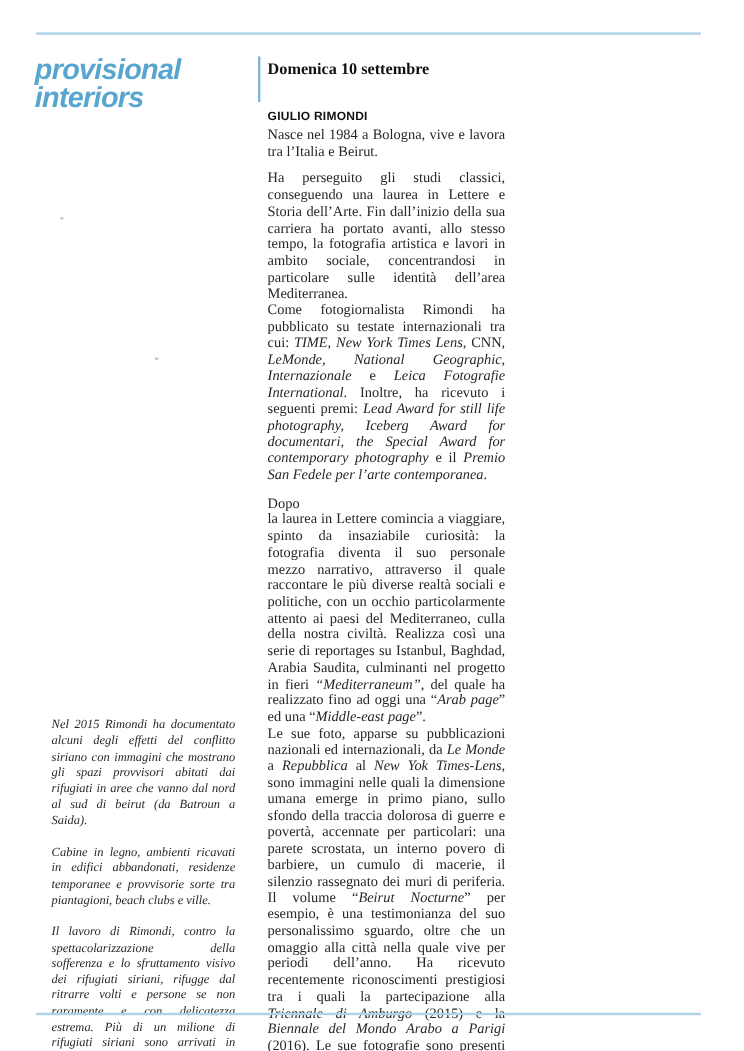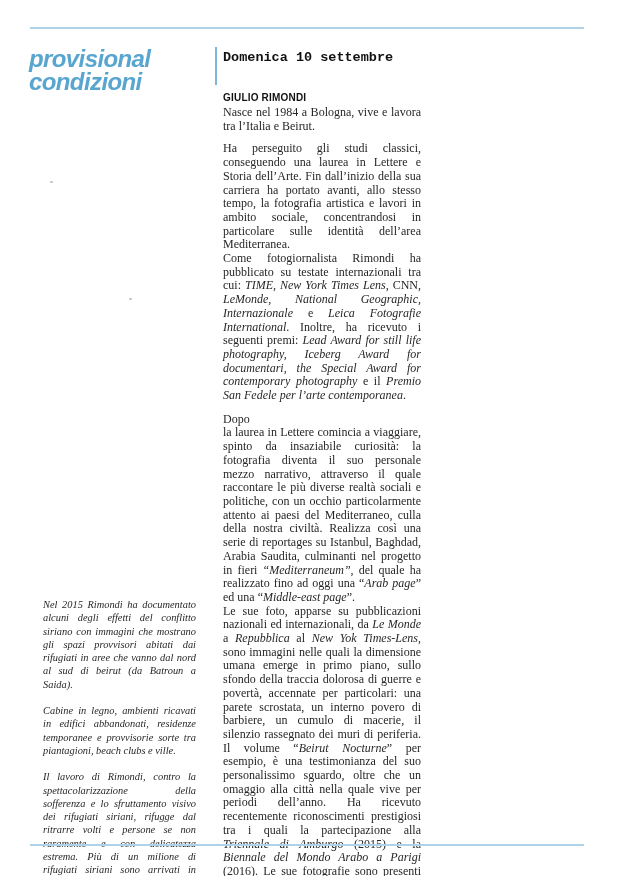--- a/index.html
+++ b/index.html
@@ -25,21 +25,21 @@
   .logo{
     position:absolute;left:29px;top:47px;
     font-family:"Liberation Sans", sans-serif;
     font-weight:bold;font-style:italic;
     font-size:24px;line-height:23px;
     letter-spacing:-0.6px;
     color:var(--accent);
   }
   .date-title{
     position:absolute;left:223px;top:50px;
-    font-family:Liberation Mono, monospace;
+    font-family:Liberation Serif, serif;
     font-weight:bold;font-size:13.5px;line-height:16px;
     color:#111111;
   }
   .name-heading{
     position:absolute;left:223px;top:91px;
     font-family:"Liberation Sans", sans-serif;
     font-weight:bold;font-size:10px;line-height:13px;
     letter-spacing:0.2px;color:#111111;
   }
   .bio{
@@ -72,21 +72,21 @@
 </style>
 </head>
 <body>
 
 <div class="page">
 
   <div class="rule rule-top"></div>
 
   <div class="logo">
     <div>provisional</div>
-    <div>condizioni</div>
+    <div>interiors</div>
   </div>
 
   <div class="vrule"></div>
 
   <div class="date-title">Domenica 10 settembre</div>
 
   <div class="name-heading">GIULIO RIMONDI</div>
 
   <div class="bio">
     <p class="gap-sm"><span>Nasce nel 1984 a Bologna, vive e lavora tra l’Italia e Beirut.</span></p>

